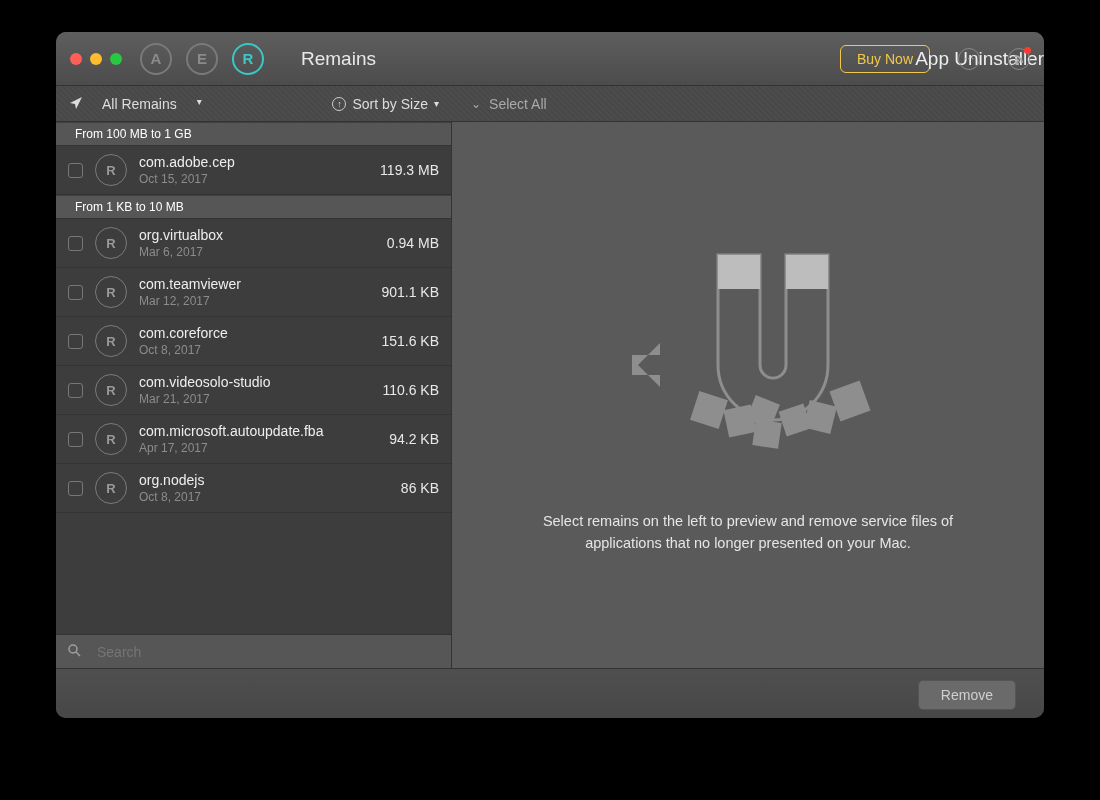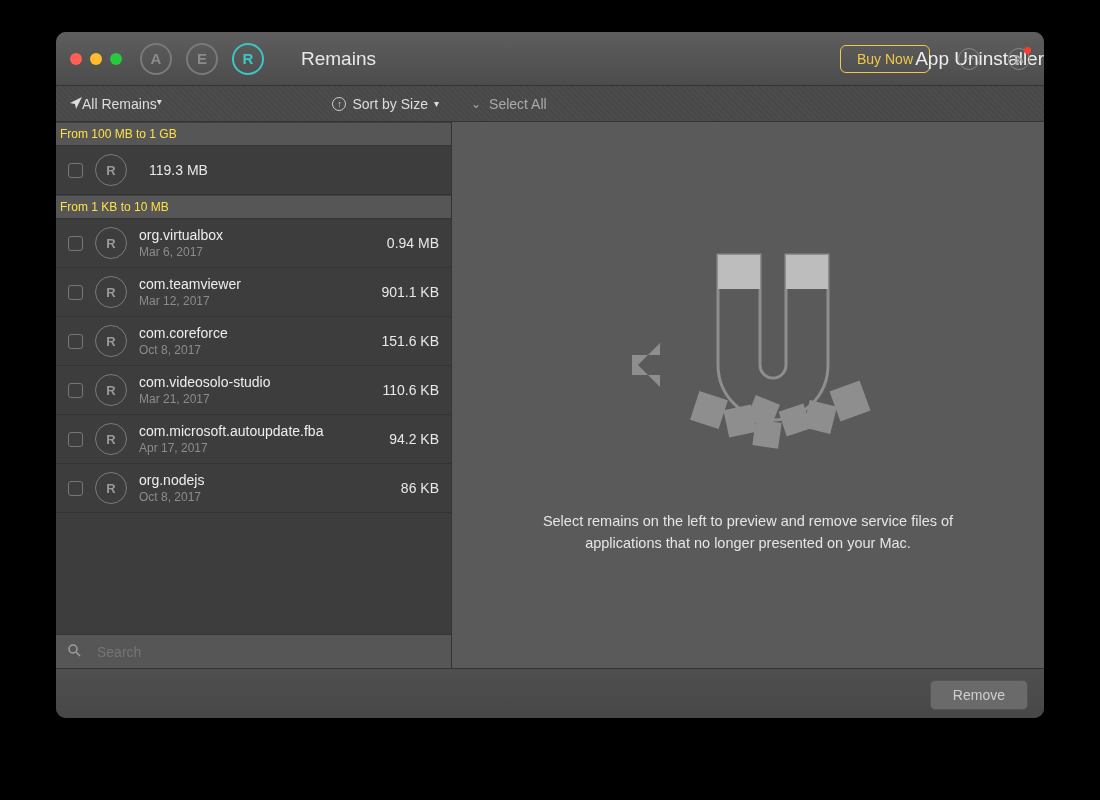--- a/index.html
+++ b/index.html
@@ -49,42 +49,42 @@
 }
 .reddot { position: absolute; top: -2px; right: -2px; width: 7px; height: 7px; border-radius: 50%; background: #ff3b30; }
 
 
 .toolbar {
   height: 36px; display: flex; align-items: center;
   background: repeating-linear-gradient(45deg,#484848,#484848 2px,#4c4c4c 2px,#4c4c4c 4px);
   border-bottom: 1px solid #333; color: #ddd; font-size: 14px;
 }
 .tb-left { display: flex; align-items: center; gap: 8px; padding-left: 14px; width: 395px; }
-.tb-left .filter { display: flex; align-items: flex-start; gap: 0; cursor: pointer; }
+.tb-left .filter { display: flex; align-items: flex-start; gap: 20px; cursor: pointer; }
 .tb-left .sort { margin-left: auto; margin-right: 12px; display: flex; align-items: center; gap: 6px; cursor: pointer; }
 .tb-right { display: flex; align-items: center; gap: 8px; padding-left: 20px; color: #aaa; cursor: pointer; }
 
 .caret { font-size: 10px; }
 .sort-ico {
   width: 14px; height: 14px; border: 1.5px solid #ccc; border-radius: 50%;
   display: flex; align-items: center; justify-content: center; font-size: 9px;
 }
 .chev { font-size: 12px; }
 
 
 .main { display: flex; height: calc(100% - 54px - 36px - 50px); }
 
 .sidebar { width: 395px; background: #3d3d3d; display: flex; flex-direction: column; }
 .list { flex: 1; overflow-y: auto; }
 .list::-webkit-scrollbar { width: 12px; }
 .list::-webkit-scrollbar-track { background: #3a3a3a; }
 .list::-webkit-scrollbar-thumb { background: #5f5f5f; border-radius: 6px; }
 
 .section-header {
-  background: #565656; color: #fde047; font-size: 12px; padding: 4px 4px;
+  background: #565656; color: #ffffff; font-size: 12px; padding: 4px 19px;
   border-top: 1px solid #404040; border-bottom: 1px solid #333;
 }
 
 .row {
   display: flex; align-items: center; padding: 8px 12px;
   border-bottom: 1px solid #333; cursor: pointer;
 }
 .chk {
   width: 15px; height: 15px; border: 1.5px solid #777; border-radius: 3px; margin-right: 12px;
   flex-shrink: 0;
@@ -114,21 +114,21 @@
   align-items: center; justify-content: center; padding: 40px 60px; text-align: center;
   border-left: 1px solid #333;
   gap: 16px;
 }
 .mag-svg { margin-bottom: 30px; }
 .msg { color: #e5e5e5; font-size: 14.5px; line-height: 1.5; max-width: 440px; }
 
 .footer {
   height: 52px; background: linear-gradient(#4f4f4f,#474747);
   border-top: 1px solid #333; display: flex; align-items: center; justify-content: flex-end;
-  padding: 0 16px;
+  padding: 0 28px;
 }
 .remove-btn {
   background: #6a6a6a; color: #cfcfcf; border: 1px solid #555;
   padding: 6px 22px; border-radius: 5px; font-size: 14px; cursor: pointer;
 }
 </style>
 </head>
 <body>
 
 <div class="window">
@@ -182,20 +182,24 @@
   </div>
 
   <div class="main">
 
     <div class="sidebar">
       <div class="list" id="list">
           <div class="section-header">From 100 MB to 1 GB</div>
           <div class="row">
             <div class="chk"></div>
             <div class="ico">R</div>
+            <div class="row-text">
+              <div class="row-name">com.adobe.cep</div>
+              <div class="row-date">Oct 15, 2017</div>
+            </div>
             <div class="row-size">119.3 MB</div>
           </div>
           <div class="section-header">From 1 KB to 10 MB</div>
           <div class="row">
             <div class="chk"></div>
             <div class="ico">R</div>
             <div class="row-text">
               <div class="row-name">org.virtualbox</div>
               <div class="row-date">Mar 6, 2017</div>
             </div>

